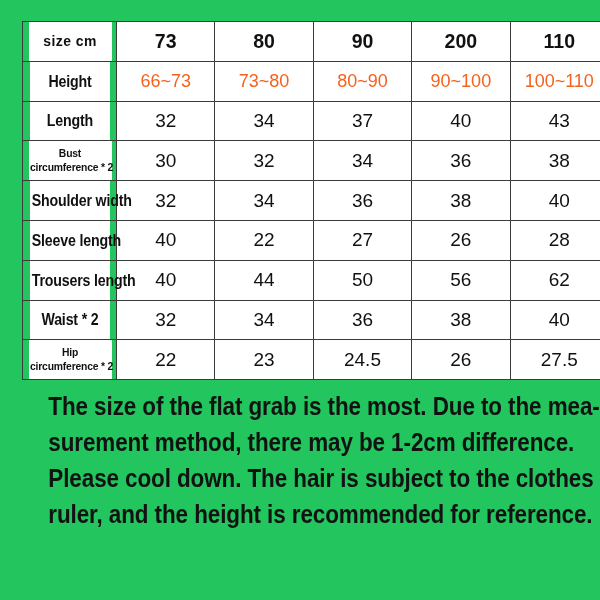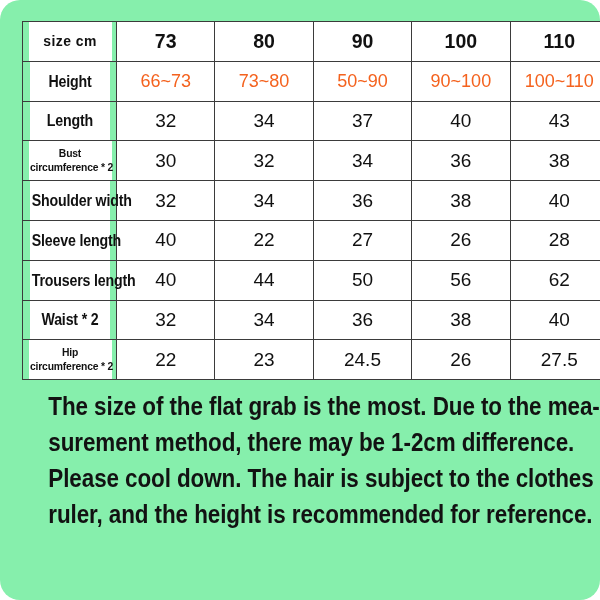--- a/index.html
+++ b/index.html
@@ -14,22 +14,21 @@
     overflow: hidden;
     font-family: "Liberation Sans", sans-serif;
     color: #111111;
     -webkit-font-smoothing: antialiased;
   }
 
   #page {
     position: relative;
     width: 600px;
     height: 600px;
-    background: #86efac;
-    border-radius: 20px;
+    background: #22c55e;
   }
 
   
   #size-table-wrap {
     position: absolute;
     left: 22px;
     top: 21px;
     width: 556px;
     height: 350px;
   }
@@ -123,29 +122,29 @@
 
   <div id="size-table-wrap">
     <table class="size-table">
       <tbody>
 
         <tr>
           <td class="lbl head-lbl">size  cm</td>
           <td class="val head">73</td>
           <td class="val head">80</td>
           <td class="val head">90</td>
-          <td class="val head">100</td>
+          <td class="val head">200</td>
           <td class="val head">110</td>
         </tr>
 
         <tr>
           <td class="lbl">Height</td>
           <td class="val height-val">66~73</td>
           <td class="val height-val">73~80</td>
-          <td class="val height-val">50~90</td>
+          <td class="val height-val">80~90</td>
           <td class="val height-val">90~100</td>
           <td class="val height-val">100~110</td>
         </tr>
 
         <tr>
           <td class="lbl">Length</td>
           <td class="val">32</td>
           <td class="val">34</td>
           <td class="val">37</td>
           <td class="val">40</td>

